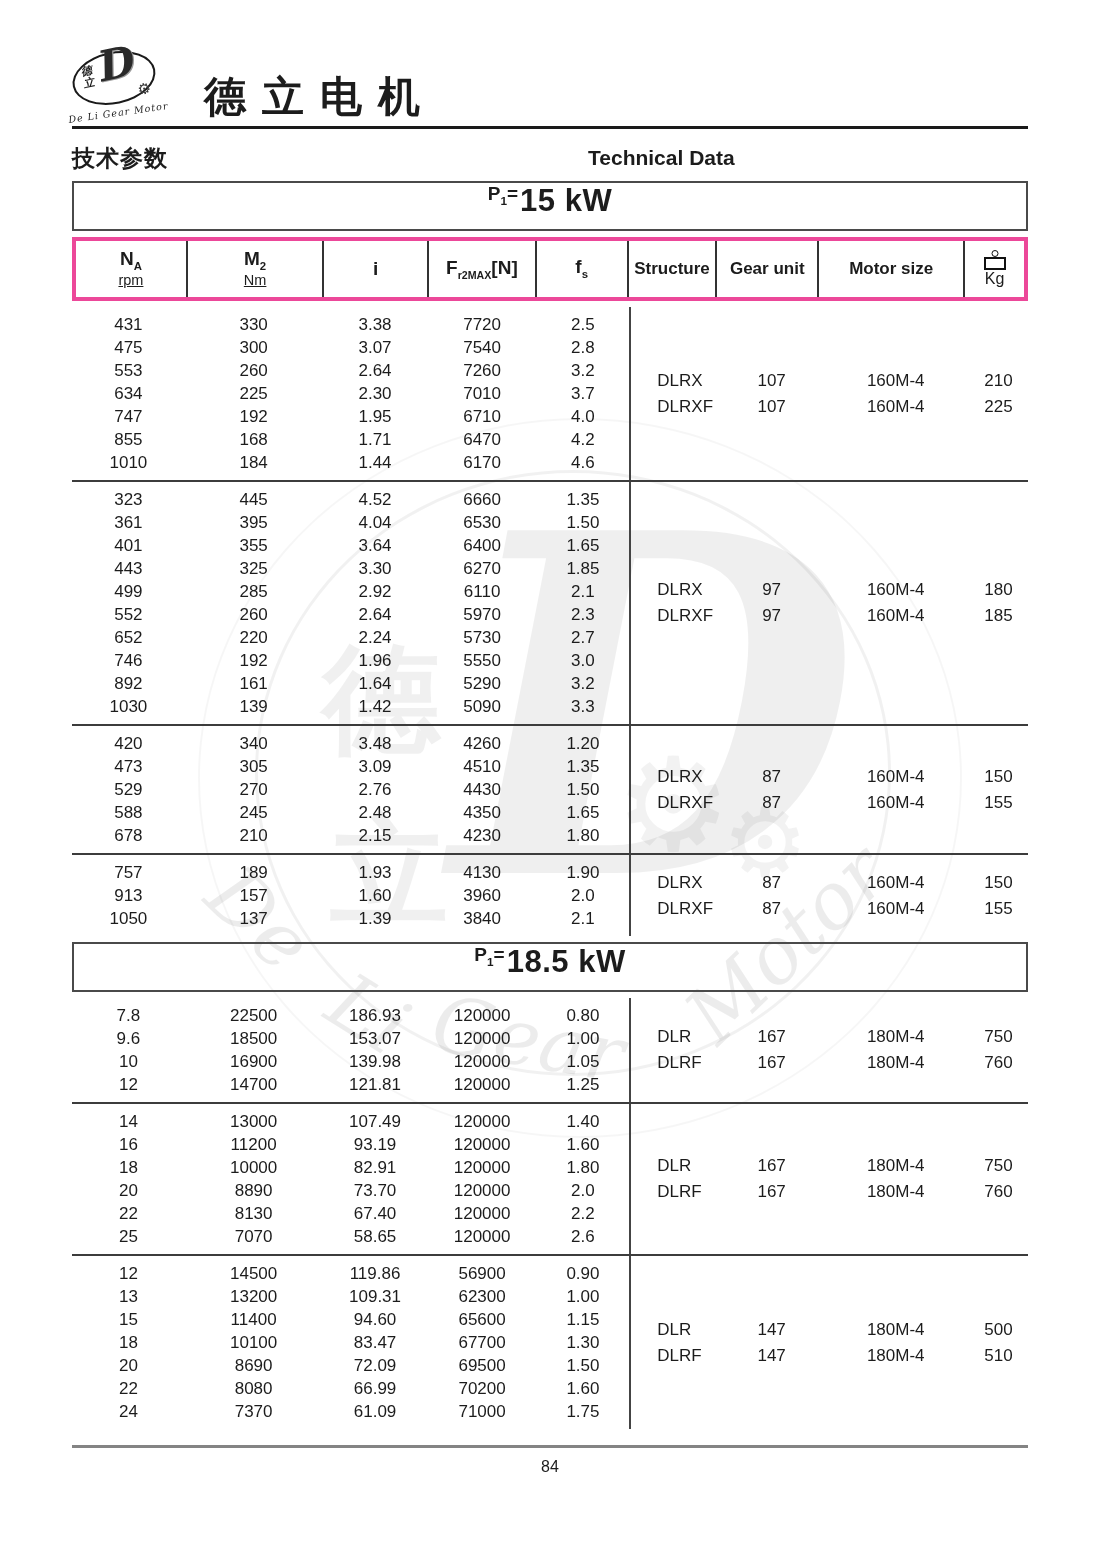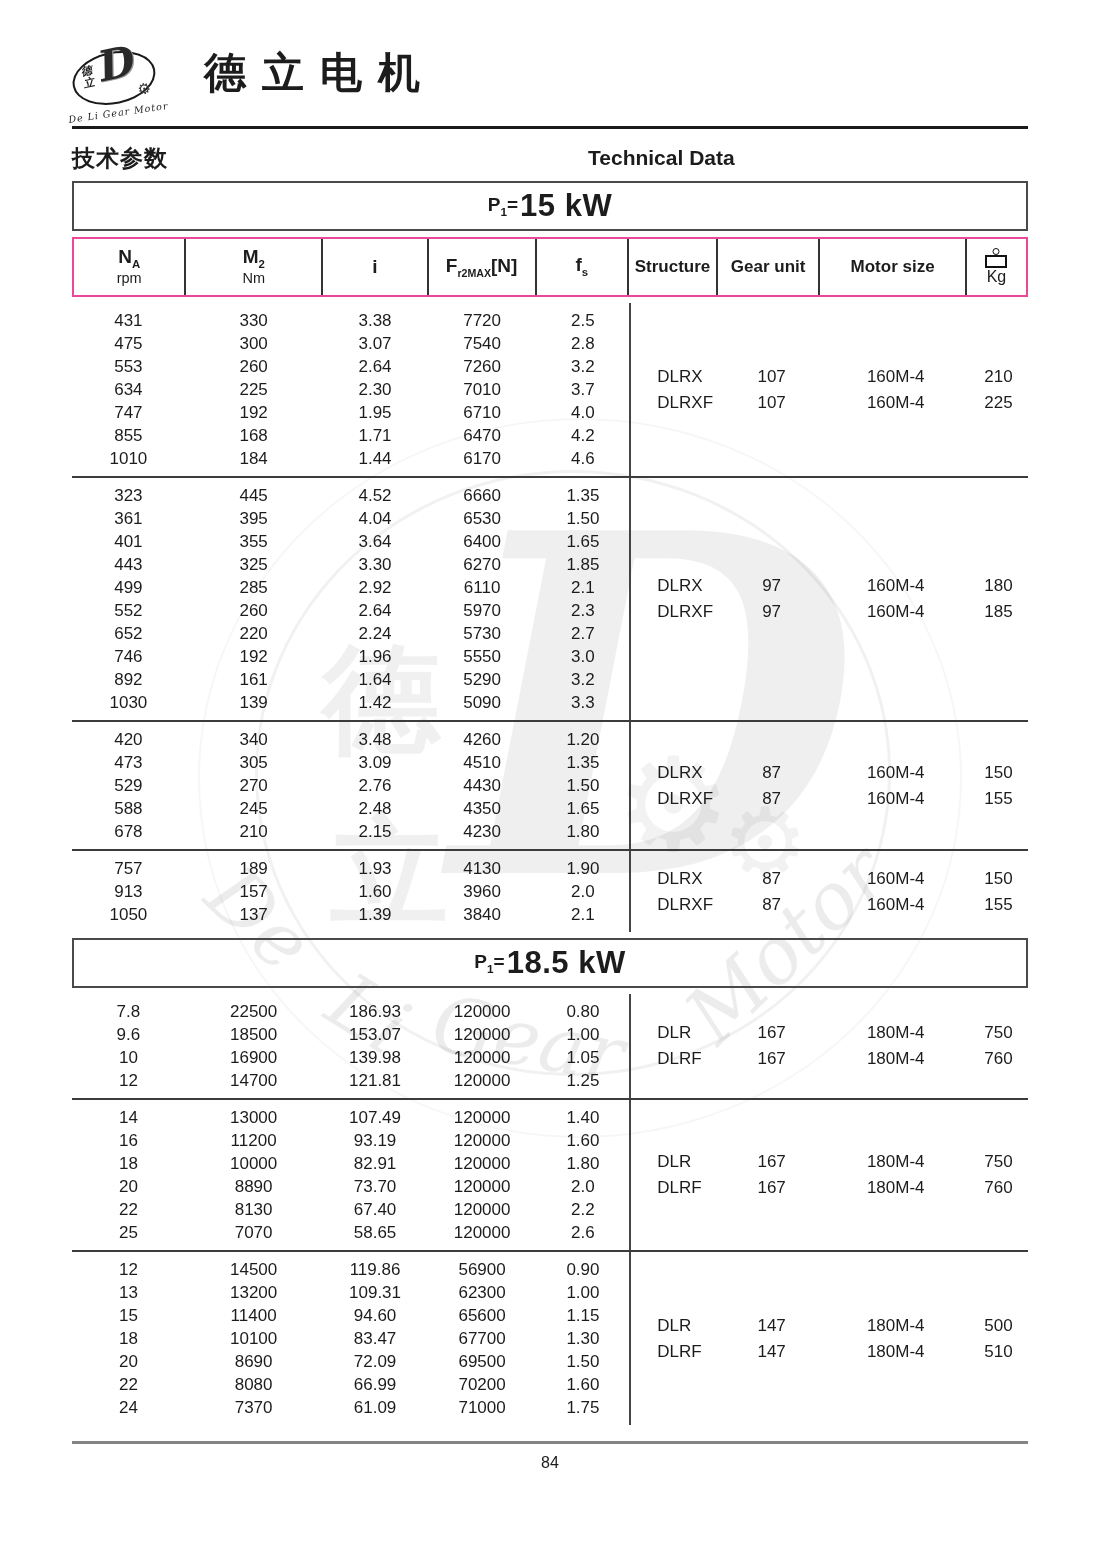--- a/index.html
+++ b/index.html
@@ -26,45 +26,45 @@
   .content{position:relative;z-index:1;}
 
   
   .brand-row{display:flex;align-items:flex-start;height:70px;}
   .logo{width:110px;position:relative;}
   .logo-oval{width:84px;height:52px;border:2.5px solid #1a1a1a;border-radius:50%;transform:rotate(-12deg);position:relative;box-sizing:border-box;background:transparent;}
   .logo-cn{position:absolute;left:9px;top:6px;display:flex;flex-direction:column;font-size:11px;font-weight:bold;line-height:1.05;font-family:"DejaVu Serif",serif;}
   .logo-d{position:absolute;right:16px;top:-10px;font-size:42px;font-weight:bold;font-style:italic;font-family:"DejaVu Serif",serif;color:#2a2a2a;line-height:1;text-shadow:1px 1px 0 #999;}
   .logo-gear{position:absolute;right:6px;bottom:0px;font-size:15px;color:#3a3a3a;line-height:1;}
   .logo-arc{font-size:9.5px;font-style:italic;font-family:"DejaVu Serif",serif;color:#222;transform:rotate(-8deg);margin:2px 0 0 -4px;letter-spacing:1px;white-space:nowrap;}
-  .brand-title{margin-left:22px;margin-top:0;font-family:"DejaVu Serif",serif;font-weight:bold;font-size:42px;letter-spacing:16px;line-height:1;}
+  .brand-title{margin-left:22px;margin-top:24px;font-family:"DejaVu Serif",serif;font-weight:bold;font-size:42px;letter-spacing:16px;line-height:1;}
   .top-rule{height:3px;background:#1a1a1a;margin-top:4px;}
 
   
   .title-row{position:relative;margin-top:14px;height:32px;}
   .tech-cn{font-size:23px;font-weight:bold;letter-spacing:1px;}
   .tech-en{position:absolute;left:516px;top:3px;font-size:21px;font-weight:bold;}
 
   
-  .power-box{border:2px solid #4a4a4a;height:46px;display:flex;align-items:center;justify-content:center;margin:6px 0;background:transparent;}
+  .power-box{border:2px solid #4a4a4a;height:46px;display:flex;align-items:flex-start;justify-content:center;margin:6px 0;background:transparent;}
   .pb-small{font-weight:bold;font-size:19px;}
   .pb-small sub{font-size:62%;}
   .pb-big{font-weight:bold;font-size:31px;letter-spacing:0.5px;margin-left:2px;}
 
   
-  .col-header{display:flex;border:2px solid #ec4899;height:56px;margin:0 0 6px 0;}
+  .col-header{display:flex;border:4px solid #ec4899;height:56px;margin:0 0 6px 0;}
   .hc{border-right:2px solid #333;box-sizing:border-box;display:flex;flex-direction:column;justify-content:center;align-items:center;gap:1px;}
   .hc:last-child{border-right:none;}
   .hc0{width:11.8%}.hc1{width:14.4%}.hc2{width:11.05%}.hc3{width:11.35%}.hc4{width:9.7%}
   .hc5{width:9.35%}.hc6{width:10.75%}.hc7{width:15.4%}.hc8{width:6.2%}
   .h-main{font-weight:bold;font-size:19px;line-height:1.05;}
   .h-main sub{font-size:60%;}
   .hc3 .h-main sub{font-size:56%;}
   .hc5 .h-main,.hc6 .h-main,.hc7 .h-main{font-size:17px;}
-  .h-unit{font-size:14.5px;line-height:1.1;}
+  .h-unit{font-size:14.5px;line-height:1.1;text-decoration:underline;}
   .h-kg{font-weight:normal !important;font-size:16px !important;}
   .weight-icon{width:22px;height:13px;border:2px solid #111;position:relative;margin-top:7px;box-sizing:border-box;}
   .weight-icon::before{content:"";position:absolute;left:50%;top:-9px;transform:translateX(-50%);width:5px;height:5px;border:1.5px solid #111;border-radius:50%;background:transparent;}
 
   
   .block{display:flex;border-bottom:2px solid #3c3c3c;}
   .block.last{border-bottom:none;}
   .rows{width:58.3%;padding:6px 0;box-sizing:border-box;}
   .drow{display:flex;height:23px;align-items:center;}
   .c{display:block;text-align:center;font-size:17px;}

